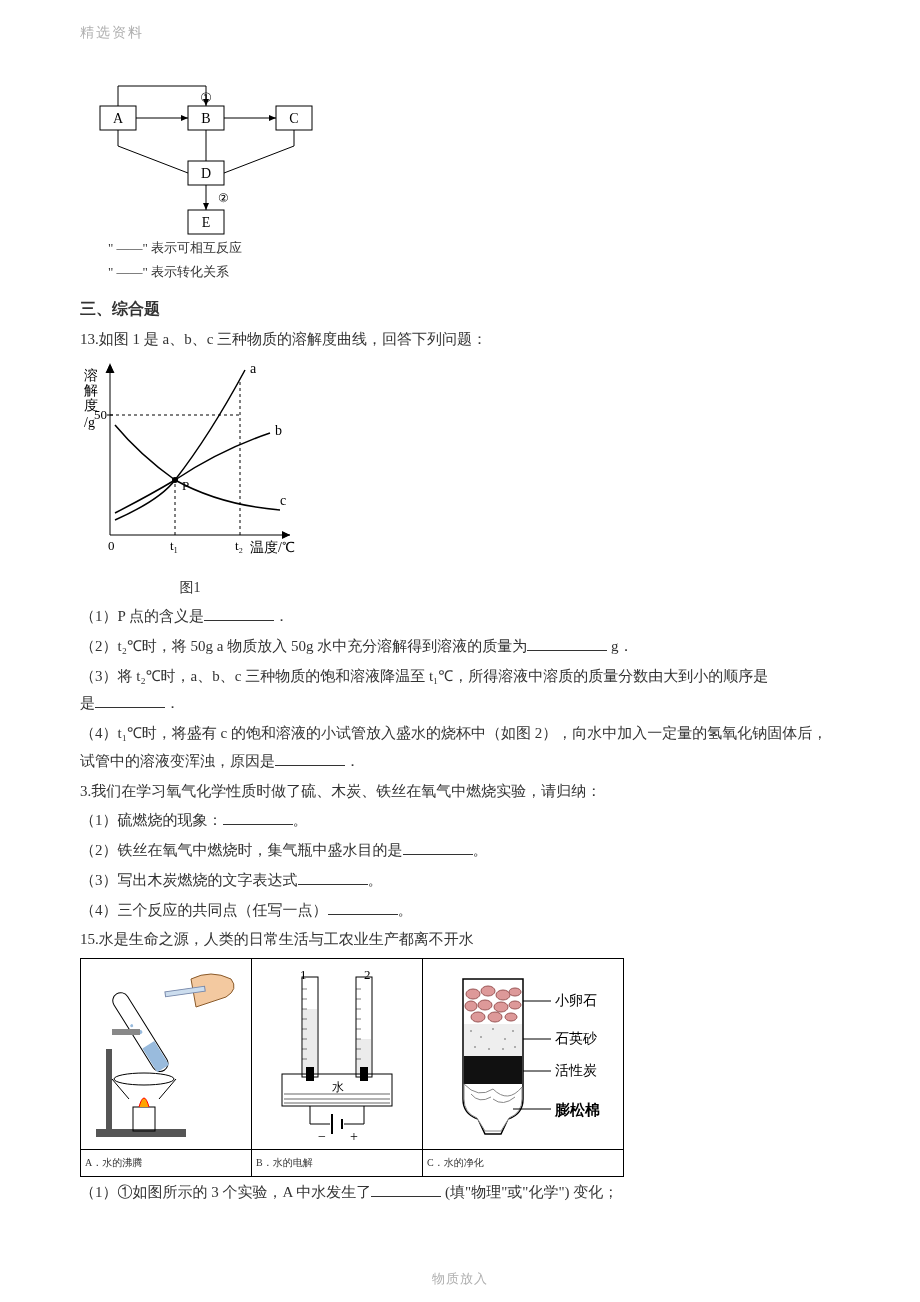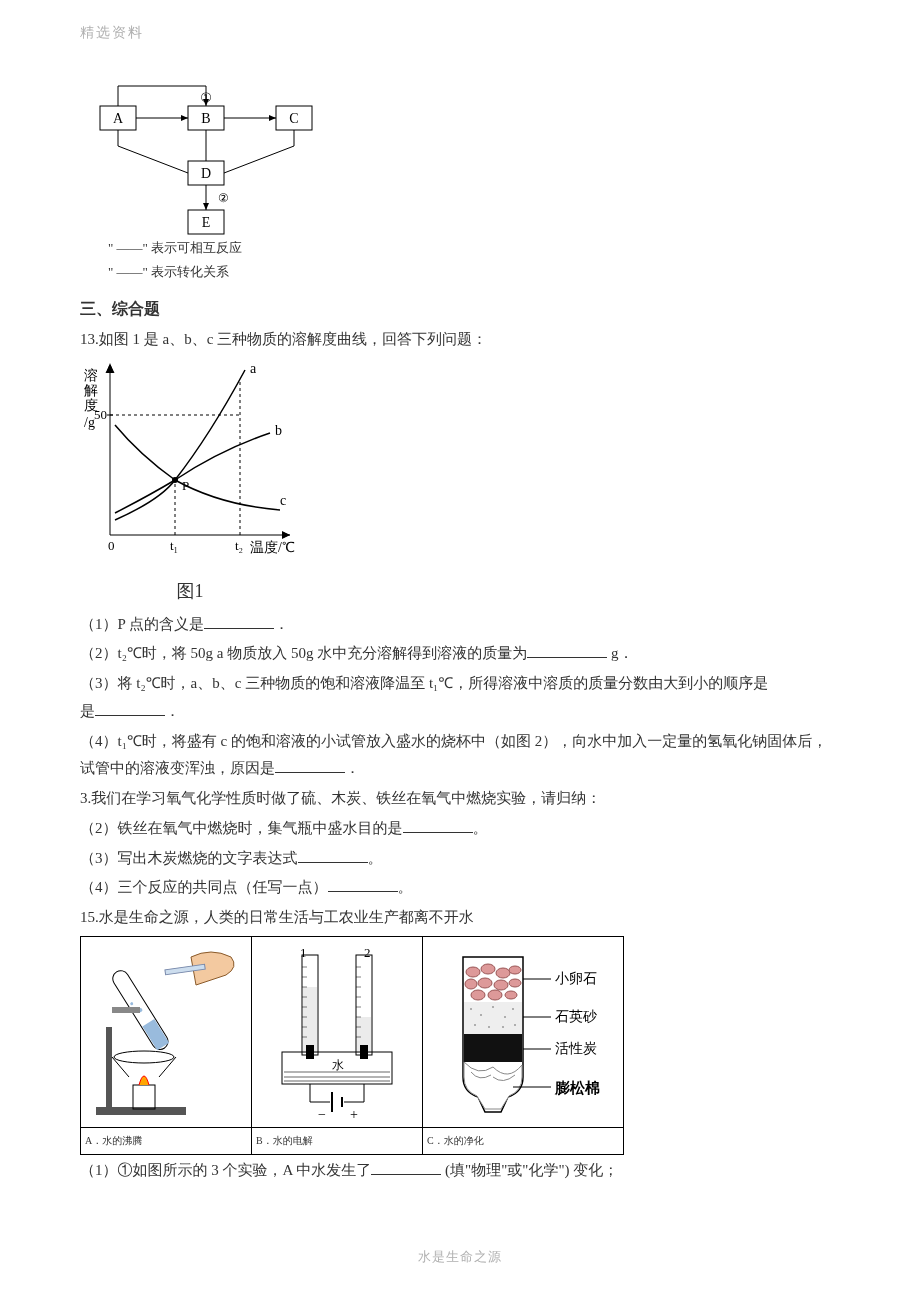--- a/index.html
+++ b/index.html
@@ -39,21 +39,21 @@
   .blank {
     display: inline-block;
     border-bottom: 1px solid #333;
     min-width: 70px;
     height: 1em;
     vertical-align: baseline;
   }
   .blank-wide { min-width: 80px; }
   svg { display: block; }
   .chart-caption {
-    font-size: 18px;
+    font-size: 14px;
     text-align: center;
   }
   table.triple {
     border-collapse: collapse;
     margin-top: 4px;
   }
   table.triple td {
     border: 1px solid #000;
     vertical-align: bottom;
     padding: 0;
@@ -166,20 +166,21 @@
     <span>（2）t₂℃时，将 50g a 物质放入 50g 水中充分溶解得到溶液的质量为</span><span class="blank blank-wide"></span> <span>g．</span>
   </p>
   <p>
     <span>（3）将 t₂℃时，a、b、c 三种物质的饱和溶液降温至 t₁℃，所得溶液中溶质的质量分数由大到小的顺序是</span><br><span>是</span><span class="blank"></span><span>．</span>
   </p>
   <p>
     <span>（4）t₁℃时，将盛有 c 的饱和溶液的小试管放入盛水的烧杯中（如图 2），向水中加入一定量的氢氧化钠固体后，试管中的溶液变浑浊，原因是</span><span class="blank"></span><span>．</span>
   </p>
 
   <p class="q-text">3.我们在学习氧气化学性质时做了硫、木炭、铁丝在氧气中燃烧实验，请归纳：</p>
+  <p><span>（1）硫燃烧的现象：</span><span class="blank"></span><span>。</span></p>
   <p><span>（2）铁丝在氧气中燃烧时，集气瓶中盛水目的是</span><span class="blank"></span><span>。</span></p>
   <p><span>（3）写出木炭燃烧的文字表达式</span><span class="blank"></span><span>。</span></p>
   <p><span>（4）三个反应的共同点（任写一点）</span><span class="blank"></span><span>。</span></p>
 
   <p class="q-text">15.水是生命之源，人类的日常生活与工农业生产都离不开水</p>
 
   <table class="triple">
     <tbody>
         <tr>
       <td class="cell-img" style="width:170px;">
@@ -316,14 +317,14 @@
       <td class="cell-cap">B．水的电解</td>
       <td class="cell-cap">C．水的净化</td>
     </tr>
   </tbody>
     </table>
 
   <p>
     <span>（1）①如图所示的 3 个实验，A 中水发生了</span><span class="blank"></span> <span>(填"物理"或"化学") 变化；</span>
   </p>
 
-  <div class="footer-note">水是生命之源</div>
+  <div class="footer-note">物质放入</div>
 </div>
 
 </body></html>

